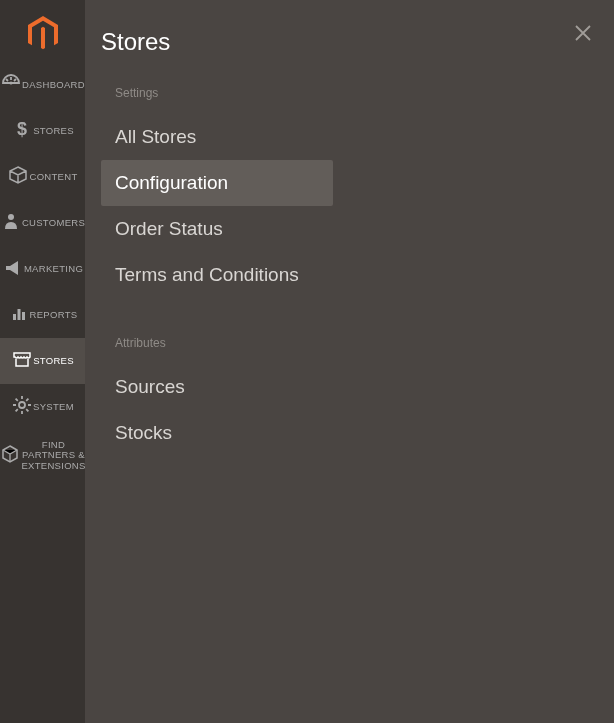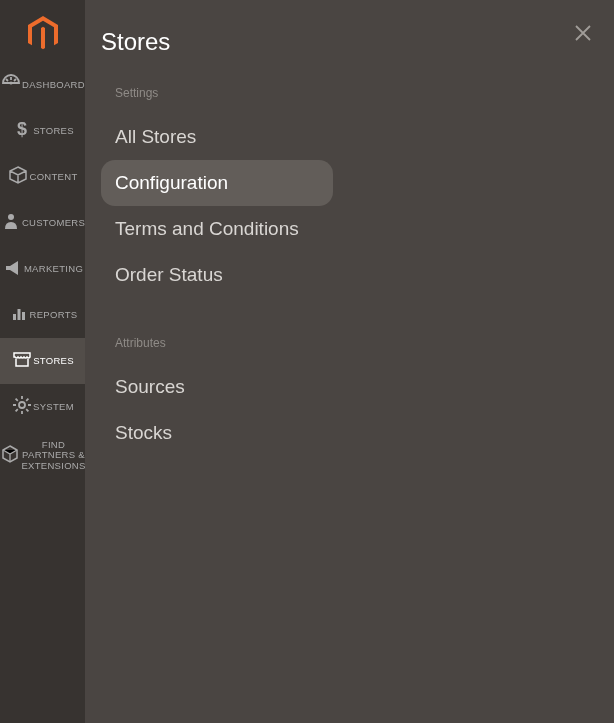--- a/index.html
+++ b/index.html
@@ -11,21 +11,21 @@
     .sidebar-item .icon { margin-bottom: 4px; display: flex; justify-content: center; }
     .sidebar-item .label { font-size: 9.5px; text-align: center; letter-spacing: 0.3px; line-height: 1.1; }
     .panel { flex: 1; background: #4a4542; position: relative; padding: 28px 0 28px 16px; overflow-y: auto; }
     .panel-title { color: #fff; font-size: 24px; font-weight: 400; padding-bottom: 20px; }
     .close-btn { position: absolute; top: 24px; right: 22px; cursor: pointer; color: #a19d99; }
     .columns { display: flex; gap: 30px; }
     .col { flex: 1; }
     .section { margin-bottom: 28px; }
     .section-heading { color: #8f8b87; font-size: 12px; font-weight: 400; padding: 10px 0 14px 14px; }
     .menu-link { display: block; color: #d9d6d3; font-size: 19px; padding: 12px 14px; cursor: pointer; }
-    .menu-link.selected { background: #625d59; color: #fff; border-radius: 14px; margin-right: 10px; }
+    .menu-link.selected { background: #625d59; color: #fff; border-radius: 2px; margin-right: 10px; }
   </style>
 </head>
 <body>
 
 <div class="sidebar">
   <div class="logo">
     <svg width="32" height="36" viewBox="0 0 32 36" fill="none">
       <path d="M16 0 L31 9 L31 27 L27 29.3 L27 11.3 L16 4.8 L5 11.3 L5 29.3 L1 27 L1 9 Z" fill="#ed6c2c"></path>
       <path d="M14 12 L14 32 L16 33.3 L18 32 L18 12 L16 10.7 Z" fill="#ed6c2c"></path>
     </svg>
@@ -127,22 +127,22 @@
         <path d="M2 2 L16 16 M16 2 L2 16" stroke="currentColor" stroke-width="1.8"></path>
       </svg>
   </div>
 
   <div class="columns">
     <div class="col">
       <div class="section">
         <div class="section-heading">Settings</div>
         <a class="menu-link">All Stores</a>
         <a class="menu-link selected">Configuration</a>
+        <a class="menu-link">Order Status</a>
         <a class="menu-link">Terms and Conditions</a>
-        <a class="menu-link">Order Status</a>
       </div>
       <div class="section">
         <div class="section-heading">Attributes</div>
         <a class="menu-link">Sources</a>
         <a class="menu-link">Stocks</a>
       </div>
     </div>
 
     <div class="col">
     </div>

